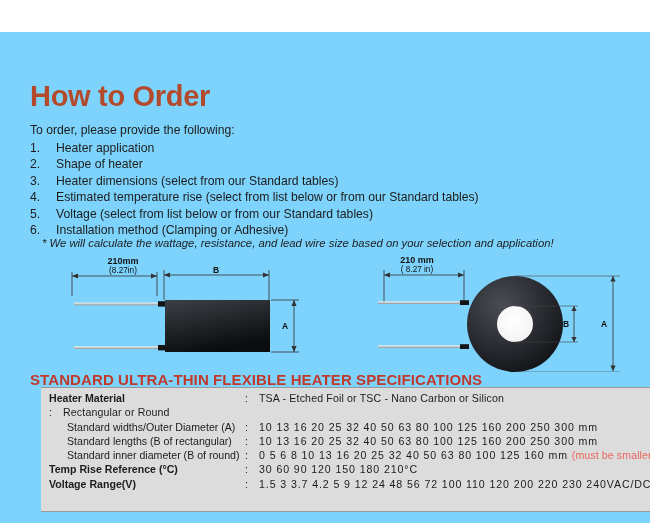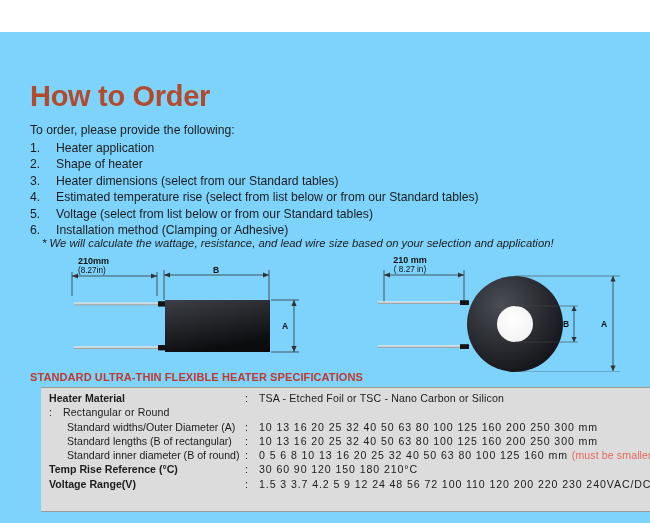--- a/index.html
+++ b/index.html
@@ -86,21 +86,21 @@
     position: absolute;
     top: 0;
   }
   .diagram svg { display: block; }
 
   
   .spec-title {
     position: absolute;
     left: 30px;
     top: 339px;
-    font-size: 11px;
+    font-size: 15px;
     font-weight: bold;
     color: #c0392b;
     letter-spacing: 0.1px;
   }
 
   .spec-table {
     position: absolute;
     left: 41px;
     top: 355px;
     width: 644px;
@@ -222,21 +222,21 @@
 
         <rect x="105" y="40" width="105" height="52" fill="url(#plateGrad)"></rect>
 
         <line x1="211" y1="40" x2="239" y2="40" stroke="#333" stroke-width="0.8"></line>
         <line x1="211" y1="92" x2="239" y2="92" stroke="#333" stroke-width="0.8"></line>
         <line x1="234" y1="40" x2="234" y2="92" stroke="#333" stroke-width="0.8"></line>
         <polygon points="234,40 231.4,46 236.6,46" fill="#333"></polygon>
         <polygon points="234,92 231.4,86 236.6,86" fill="#333"></polygon>
         <text x="225" y="69" font-family="Liberation Sans, sans-serif" font-size="8.5" font-weight="bold" fill="#111" text-anchor="middle">A</text>
       </svg>
-      <div style="position:absolute; left:18px; top:-4px; width:70px; text-align:left; line-height:10px;">
+      <div style="position:absolute; left:28px; top:-4px; width:70px; text-align:center; line-height:10px;">
         <div style="font-size:9px; font-weight:bold; color:#111;">210mm</div>
         <div style="font-size:8.2px; color:#111;">(8.27in)</div>
       </div>
     </div>
 
     <div class="diagram" style="left:372px;">
       <svg width="278" height="112" viewBox="0 0 278 112" xmlns="http://www.w3.org/2000/svg">
         <defs>
           <radialGradient id="diskGrad" cx="0.36" cy="0.3" r="0.85">
             <stop offset="0%" stop-color="#4a4d55"></stop>
@@ -275,21 +275,21 @@
         <polygon points="202,82 199.4,77 204.6,77" fill="#333"></polygon>
         <text x="194" y="67" font-family="Liberation Sans, sans-serif" font-size="8.5" font-weight="bold" fill="#111" text-anchor="middle">B</text>
 
         <line x1="143" y1="16" x2="248" y2="16" stroke="#444" stroke-width="0.6"></line>
         <line x1="143" y1="112" x2="248" y2="112" stroke="#444" stroke-width="0.6"></line>
         <line x1="241" y1="16" x2="241" y2="111" stroke="#333" stroke-width="0.8"></line>
         <polygon points="241,16 238.4,21.5 243.6,21.5" fill="#333"></polygon>
         <polygon points="241,111 238.4,105.5 243.6,105.5" fill="#333"></polygon>
         <text x="232" y="67" font-family="Liberation Sans, sans-serif" font-size="8.5" font-weight="bold" fill="#111" text-anchor="middle">A</text>
       </svg>
-      <div style="position:absolute; left:3px; top:-5px; width:70px; text-align:center; line-height:10px;">
+      <div style="position:absolute; left:10px; top:-5px; width:70px; text-align:center; line-height:10px;">
         <div style="font-size:9px; font-weight:bold; color:#111;">210 mm</div>
         <div style="font-size:8.2px; color:#111;">( 8.27 in)</div>
       </div>
     </div>
   </div>
 
   <div class="spec-title">STANDARD ULTRA-THIN FLEXIBLE HEATER SPECIFICATIONS</div>
 
   <div class="spec-table">
 

